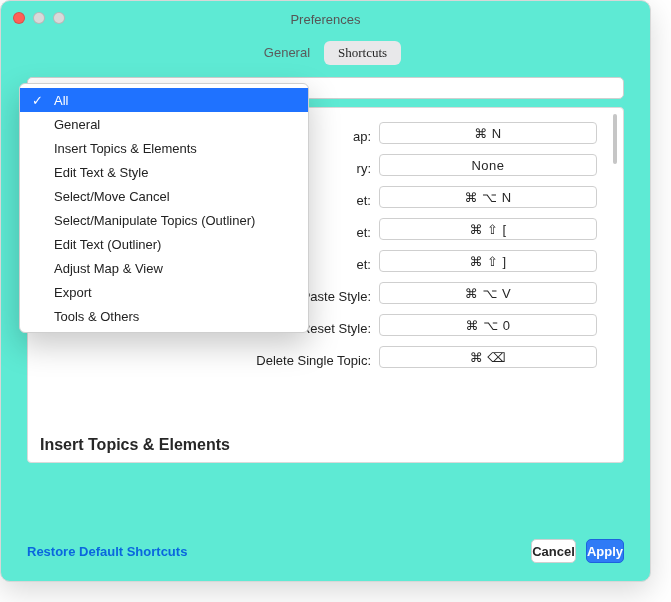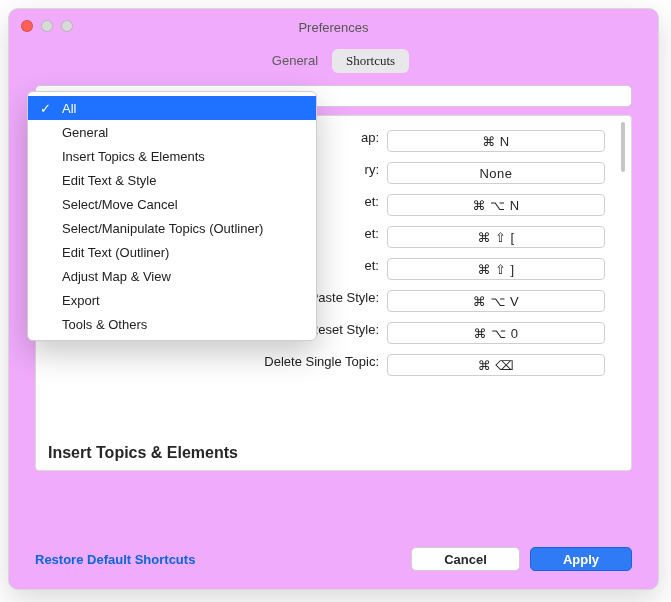--- a/index.html
+++ b/index.html
@@ -6,22 +6,21 @@
   body {
     font-family: -apple-system, BlinkMacSystemFont, "Helvetica Neue", Arial, sans-serif;
     background: #fff;
     width: 671px;
     height: 602px;
     position: relative;
   }
   .window {
     width: 651px;
     height: 582px;
-    margin: 8px;
-    background: #f0abfc;
+    background: #5eead4;
     border: 1px solid #d7d7d7;
     border-radius: 10px;
     box-shadow: 0 10px 30px rgba(0,0,0,0.15);
     position: relative;
     overflow: hidden;
   }
   .titlebar {
     height: 36px;
     position: relative;
     display: flex;
@@ -76,21 +75,21 @@
     width:4px; height:50px; border-radius:2px; background:#c6c6c6;
   }
   .section-title {
     position:absolute; left:12px; bottom:8px;
     font-size:16px; font-weight:700; color:#272727;
   }
   .rows {
     position:absolute; right:26px; top:14px;
     display:flex; flex-direction:column; gap:10px;
   }
-  .row { display:flex; align-items:flex-start; gap:8px; }
+  .row { display:flex; align-items:flex-end; gap:8px; }
   .row .lbl {
     width:168px; text-align:right;
     font-size:13px; color:#232323;
     white-space:nowrap; overflow:hidden;
   }
   .row .field {
     width:218px; height:22px;
     border:1px solid #cfcfcf; border-radius:4px;
     background:#fff;
     display:flex; align-items:center; justify-content:center;
@@ -99,21 +98,21 @@
   }
   .footer {
     position:absolute; left:26px; right:26px; bottom:18px;
     display:flex; align-items:center;font-weight:bold;
   }
   .restore {
     color:#0a66de; font-size:13px; cursor:default;
   }
   .btns { margin-left:auto; display:flex; gap:10px; }
   .btn {
-    height:24px; padding:0 32px;
+    height:24px; padding:0 0;
     border-radius:5px; font-size:13px;
     display:flex; align-items:center; cursor:default;
   }
   .btn.cancel { background:#fff; border:1px solid #cfcfcf; color:#262626; }
   .btn.apply  { background:#2f7bf6; border:1px solid #1c63dd; color:#fff; }
   .dropdown {
     position:absolute;
     left:18px; top:82px;
     width:290px;
     background:#fff;

